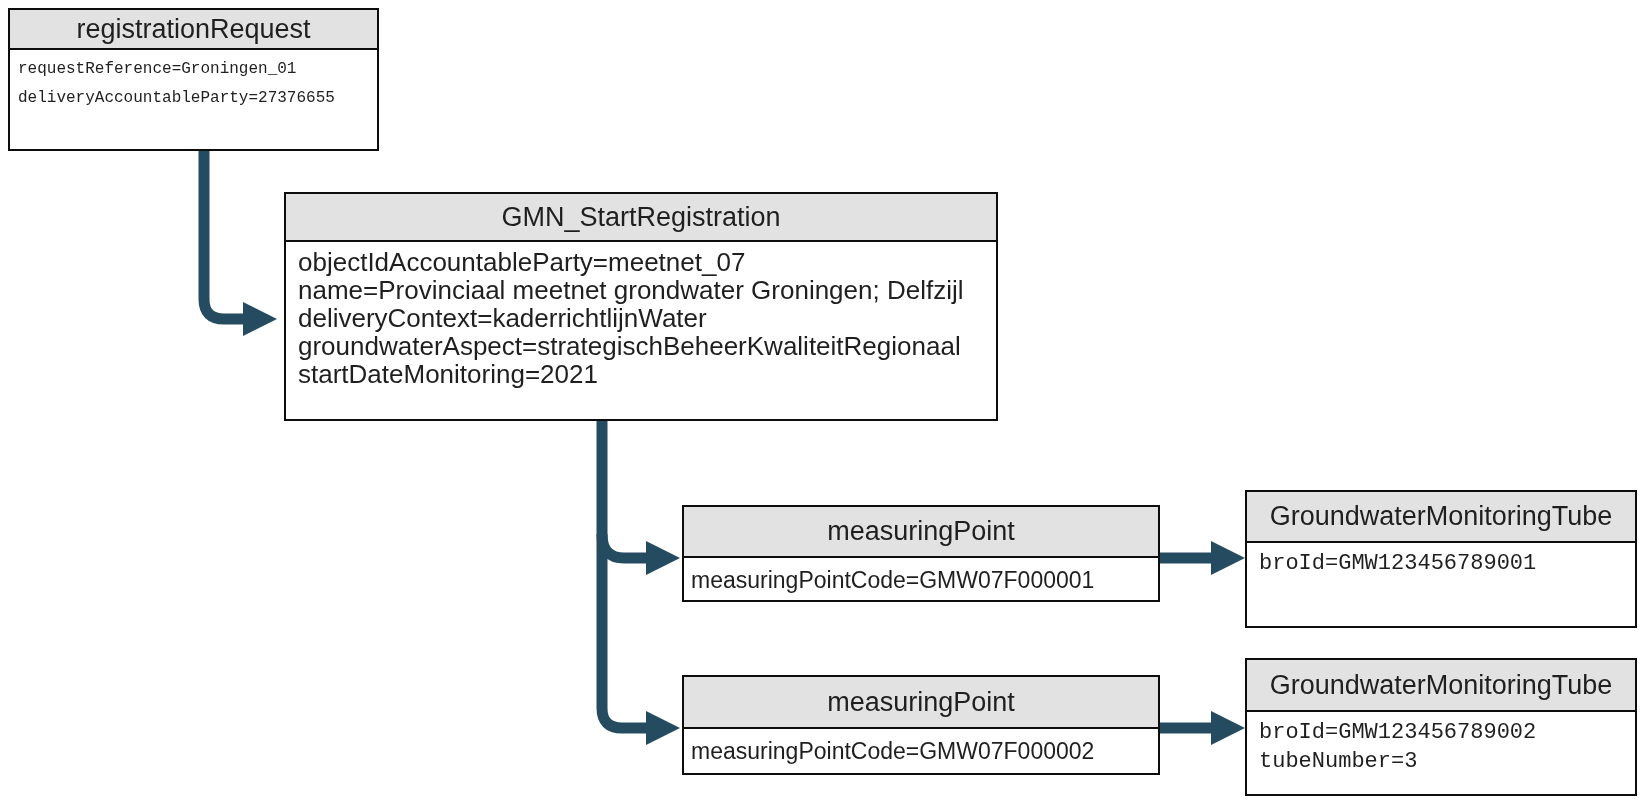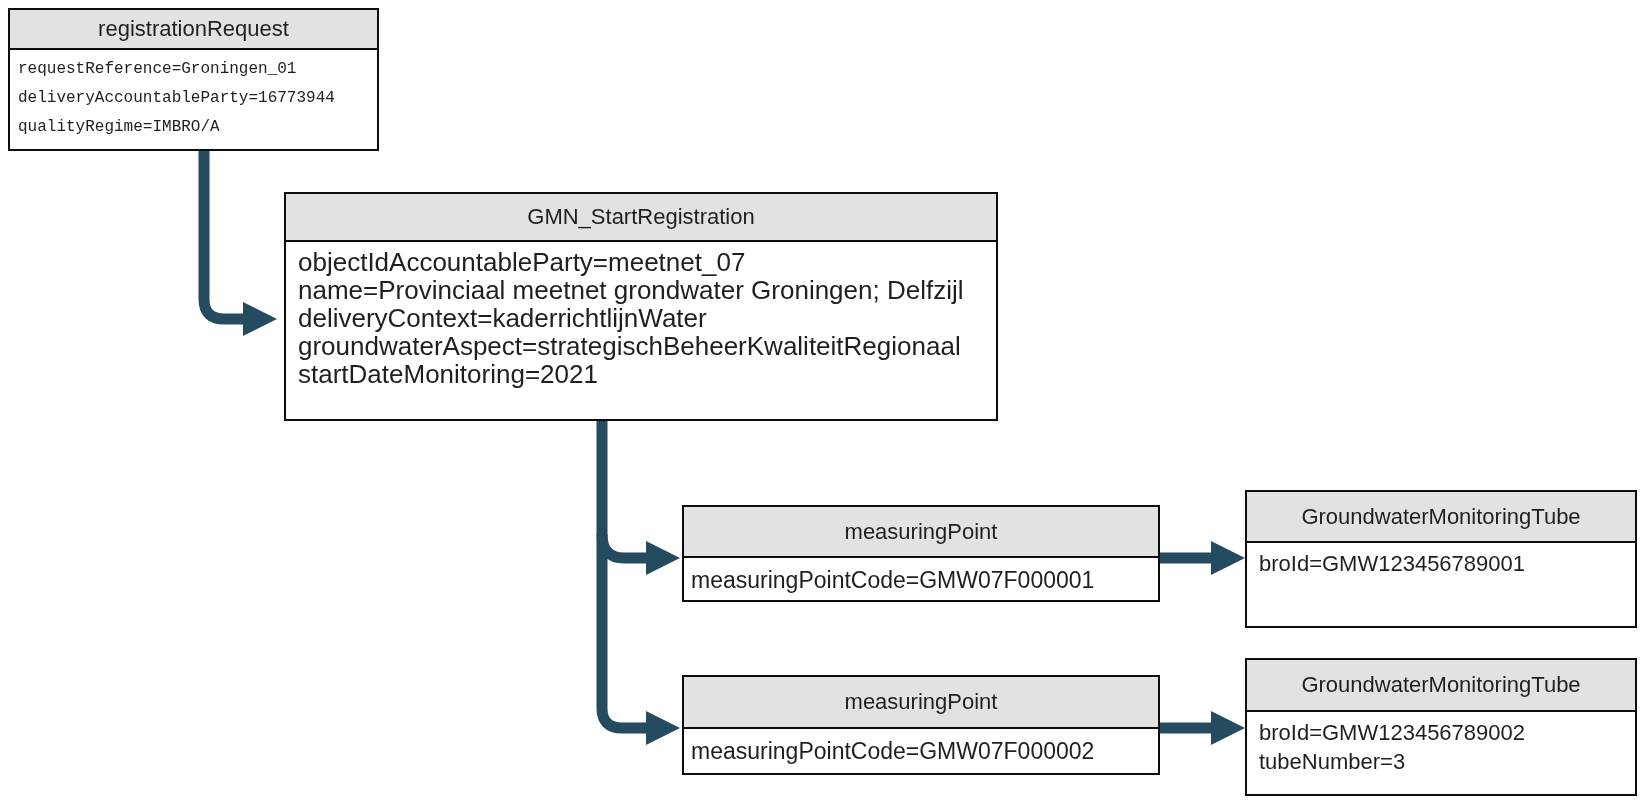--- a/index.html
+++ b/index.html
@@ -13,40 +13,40 @@
   .box {
     position:absolute;
     background:#ffffff;
     border:2px solid #0d0d0d;
     box-sizing:border-box;
   }
   .box-header {
     background:var(--header-bg,#e2e2e2);
     border-bottom:2px solid #0c4a6e;
     display:flex; align-items:center; justify-content:center;
-    font-size:22px;
+    font-size:27px;
     box-sizing:border-box;
     white-space:nowrap;
     overflow:hidden;
   }
   .box-body {
     overflow:hidden;
     box-sizing:border-box;
   }
   .line {
     white-space:nowrap;
   }
   
   .reg  .box-body  { padding:5px 0 0 8px; }
   .reg  .line      { font-size:16px; line-height:29px;font-family:Liberation Mono, monospace; }
   .gmn  .box-body  { padding:6px 0 0 12px; }
   .gmn  .line      { font-size:26px; line-height:28px; }
   .mp   .box-body  { padding:7px 0 0 7px; }
   .mp   .line      { font-size:23px; line-height:30px; }
-  .tube .box-body  { padding:6px 12px 0 12px; }
+  .tube .box-body  { padding:6px 12px 0 12px;font-family:Liberation Mono, monospace; }
   .tube .line      { font-size:22px; line-height:29px; }
   svg.connectors {
     position:absolute; left:0; top:0;
     pointer-events:none;
   }
 </style>
 </head>
 <body style="background: rgb(255, 255, 255); color: rgb(31, 31, 31); --header-bg: #e2e2e2;">
 
 <svg class="connectors" width="1646" height="806" viewBox="0 0 1646 806">
@@ -64,22 +64,21 @@
   <polygon points="1211,541 1211,575 1245,558" fill="#254b61"></polygon>
 
   <path d="M1160,728 L1214,728" fill="none" stroke-width="11" stroke="#254b61"></path>
   <polygon points="1211,711 1211,745 1245,728" fill="#254b61"></polygon>
 </svg>
 
 <div class="box reg" style="left: 8px; top: 8px; width: 371px; height: 143px; border-color: rgb(13, 13, 13);">
   <div class="box-header" style="height: 40px; border-bottom-color: rgb(13, 13, 13);">registrationRequest</div>
   <div class="box-body">
     <div class="line">requestReference=Groningen_01</div>
-    <div class="line">deliveryAccountableParty=16773944</div>
-    <div class="line">qualityRegime=IMBRO/A</div>
+    <div class="line">deliveryAccountableParty=27376655</div>
   </div>
 </div>
 
 <div class="box gmn" style="left: 284px; top: 192px; width: 714px; height: 229px; border-color: rgb(13, 13, 13);">
   <div class="box-header" style="height: 48px; border-bottom-color: rgb(13, 13, 13);">GMN_StartRegistration</div>
   <div class="box-body">
     <div class="line">objectIdAccountableParty=meetnet_07</div>
     <div class="line">name=Provinciaal meetnet grondwater Groningen; Delfzijl</div>
     <div class="line">deliveryContext=kaderrichtlijnWater</div>
     <div class="line">groundwaterAspect=strategischBeheerKwaliteitRegionaal</div>

